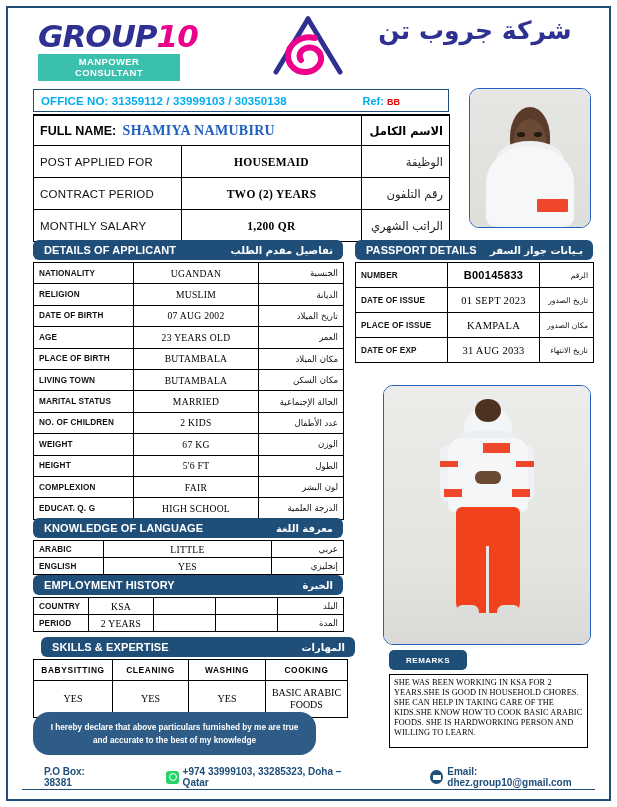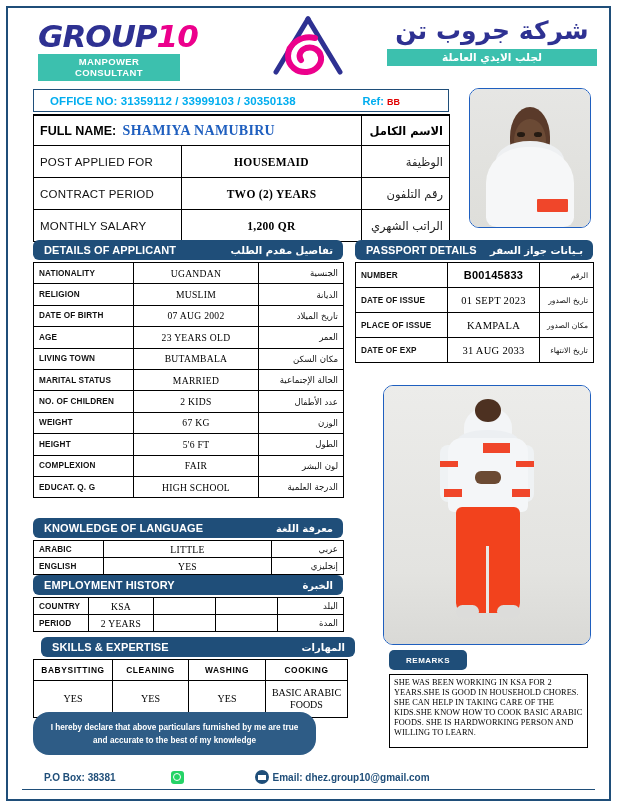--- a/index.html
+++ b/index.html
@@ -54,21 +54,21 @@
     width: 142px;
     box-sizing: border-box;
   }
   .logo-mark {
     position: absolute;
     left: 250px; top: 2px;
     width: 80px; height: 62px;
   }
   .arabic-block {
     position: absolute;
-    right: 2px; top: 2px;
+    right: 19px; top: 2px;
     width: 210px;
     text-align: center;
   }
   .arabic-title {
     font-family: "DejaVu Sans", sans-serif;
     color: #2e3192;
     font-size: 25px;
     font-weight: bold;
     line-height: 30px;
     direction: rtl;
@@ -91,21 +91,21 @@
     width: 416px; height: 23px;
     border: 1.5px solid #1f4e79;
     box-sizing: border-box;
     display: flex;
     align-items: center;
   }
   .office-no {
     color: #00adef;
     font-size: 11.5px;
     font-weight: bold;
-    margin-left: 16px;
+    margin-left: 7px;
     letter-spacing: 0.1px;
   }
   .ref-wrap {
     margin-left: auto;
     margin-right: 48px;
     font-size: 11px;
     font-weight: bold;
     color: #00adef;
   }
   .ref-val { color: #e00000; font-size: 9px; }
@@ -409,21 +409,20 @@
     <div class="logo-mark">
       <svg width="80" height="62" viewBox="0 0 80 62">
         <path d="M40 3 L72 56" stroke="#2e3192" stroke-width="5" fill="none" stroke-linecap="round"></path>
         <path d="M40 3 L8 56" stroke="#2e3192" stroke-width="5" fill="none" stroke-linecap="round"></path>
         <path d="M47 22 C33 19 20 28 20 40 C20 50 29 57 39 56 C48 55 54 48 53 41 C52 34 45 30 38 32 C32 34 30 40 33 44" stroke="#ec008c" stroke-width="6" fill="none" stroke-linecap="round"></path>
       </svg>
     </div>
 
     <div class="arabic-block">
       <div class="arabic-title">شركة جروب تن</div>
-      <div class="arabic-sub">لجلب الايدي العاملة</div>
     </div>
   </div>
 
   <div class="office-bar">
     <span class="office-no">OFFICE NO: 31359112 / 33999103 / 30350138</span>
     <span class="ref-wrap"><span>Ref:</span> <span class="ref-val">BB</span></span>
   </div>
 
   <table class="top-table">
     <colgroup>
@@ -494,20 +493,25 @@
           <td class="k">DATE OF BIRTH</td>
           <td class="v">07 AUG 2002</td>
           <td class="a">تاريخ الميلاد</td>
         </tr>
         <tr>
           <td class="k">AGE</td>
           <td class="v">23 YEARS OLD</td>
           <td class="a">العمر</td>
         </tr>
         <tr>
+          <td class="k">PLACE OF BIRTH</td>
+          <td class="v">BUTAMBALA</td>
+          <td class="a">مكان الميلاد</td>
+        </tr>
+        <tr>
           <td class="k">LIVING TOWN</td>
           <td class="v">BUTAMBALA</td>
           <td class="a">مكان السكن</td>
         </tr>
         <tr>
           <td class="k">MARITAL STATUS</td>
           <td class="v">MARRIED</td>
           <td class="a">الحالة الإجتماعية</td>
         </tr>
         <tr>
@@ -676,20 +680,21 @@
 
   <div class="declaration">I hereby declare that above particulars furnished by me are true and accurate to the best of my knowledge</div>
 
   <div class="remarks-banner">REMARKS</div>
   <div class="remarks-box">SHE WAS BEEN WORKING IN KSA FOR 2 YEARS.SHE IS GOOD IN HOUSEHOLD CHORES. SHE CAN HELP IN TAKING CARE OF THE KIDS.SHE KNOW HOW TO COOK BASIC ARABIC FOODS. SHE IS HARDWORKING PERSON AND WILLING TO LEARN.</div>
 
   <div class="footer">
     <span class="f-pobox">P.O Box: 38381</span>
     <span class="f-phone">
       <span class="ic-wa"></span>
+      <span>+974 33999103, 33285323, Doha – Qatar</span>
     </span>
     <span class="f-email">
       <span class="ic-mail"></span>
       <span>Email: dhez.group10@gmail.com</span>
     </span>
   </div>
   <div class="footer-rule"></div>
 </div>
 
 </body></html>

